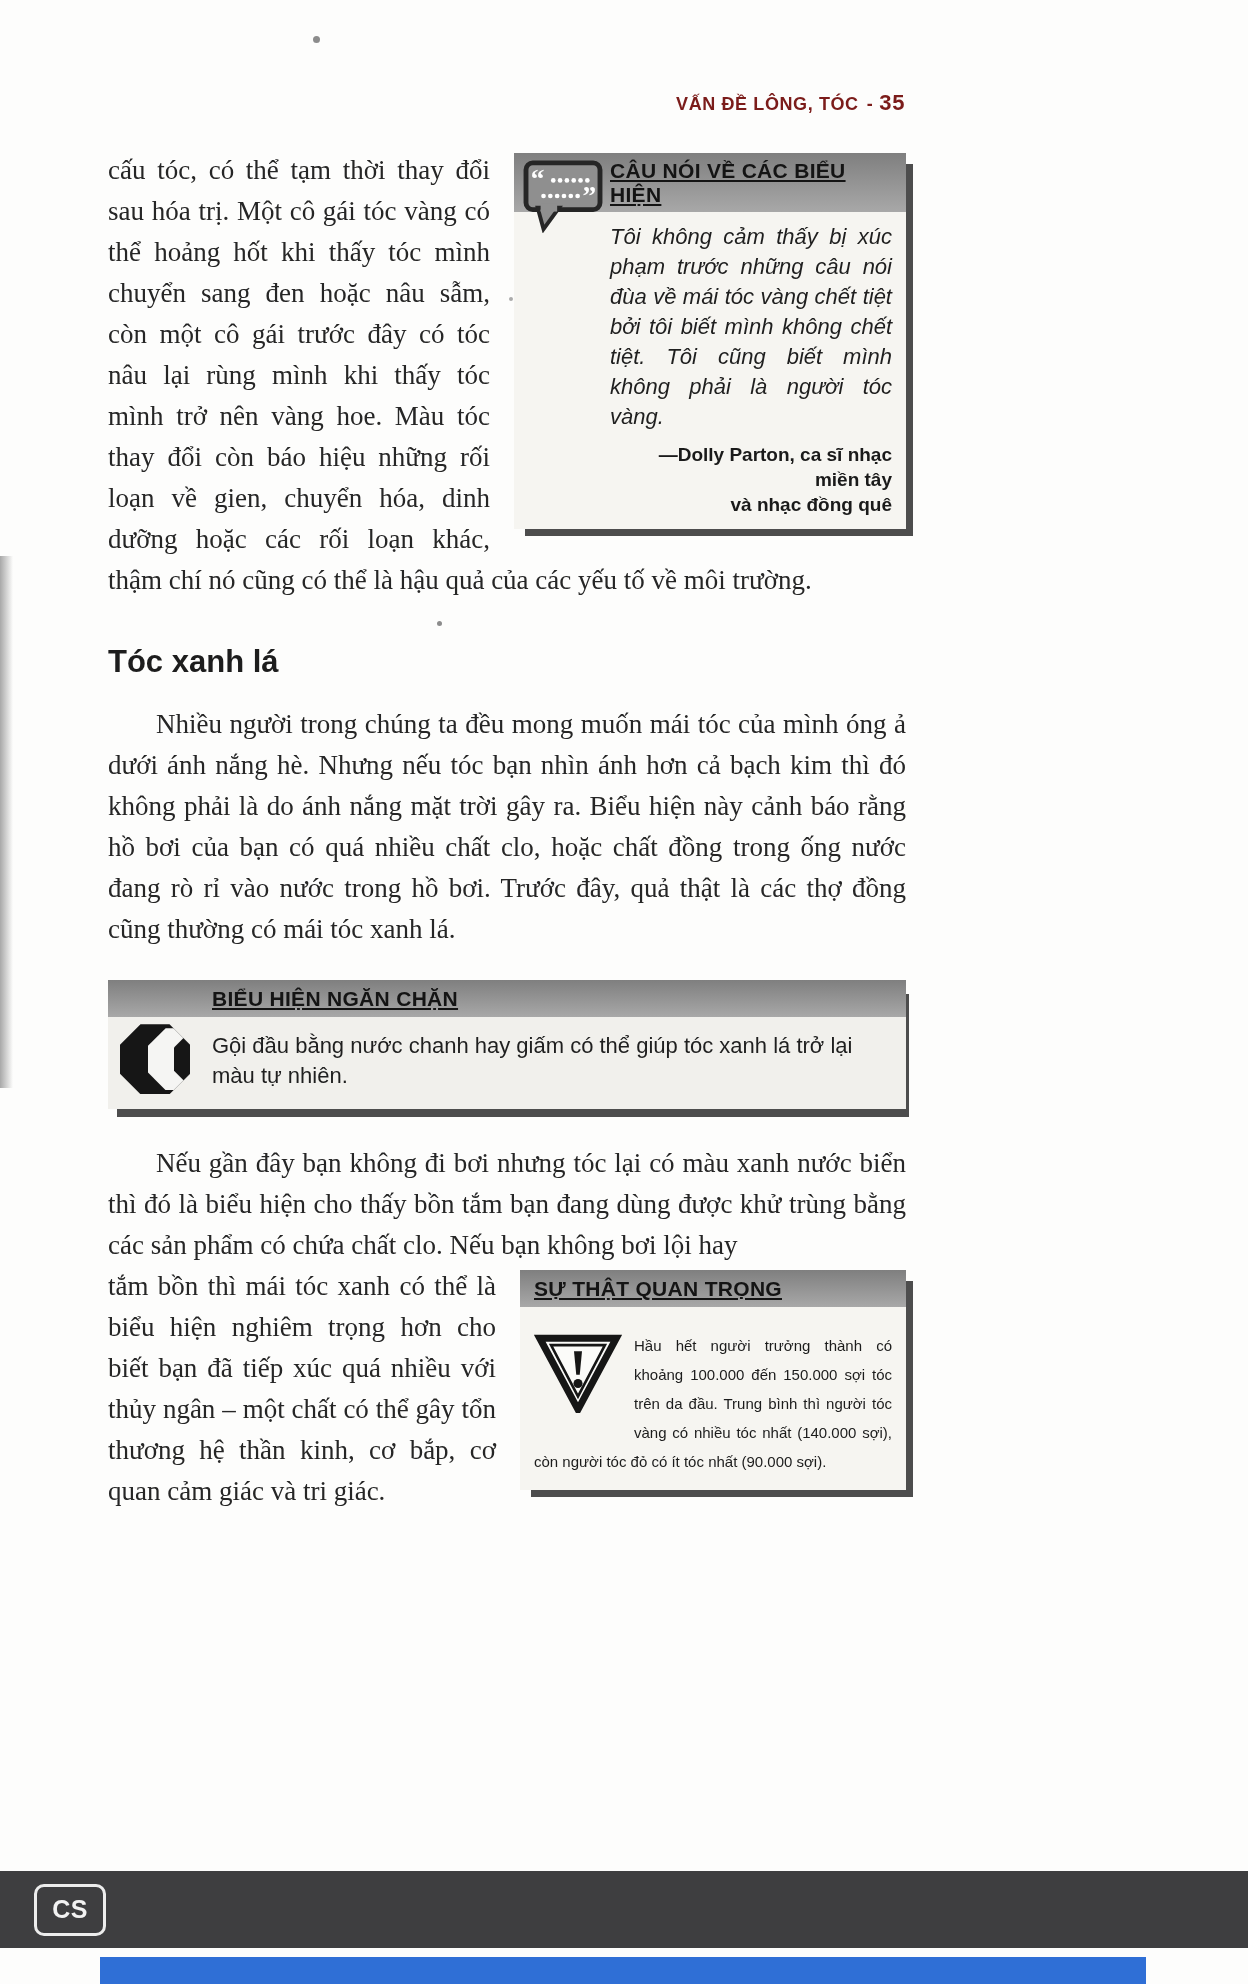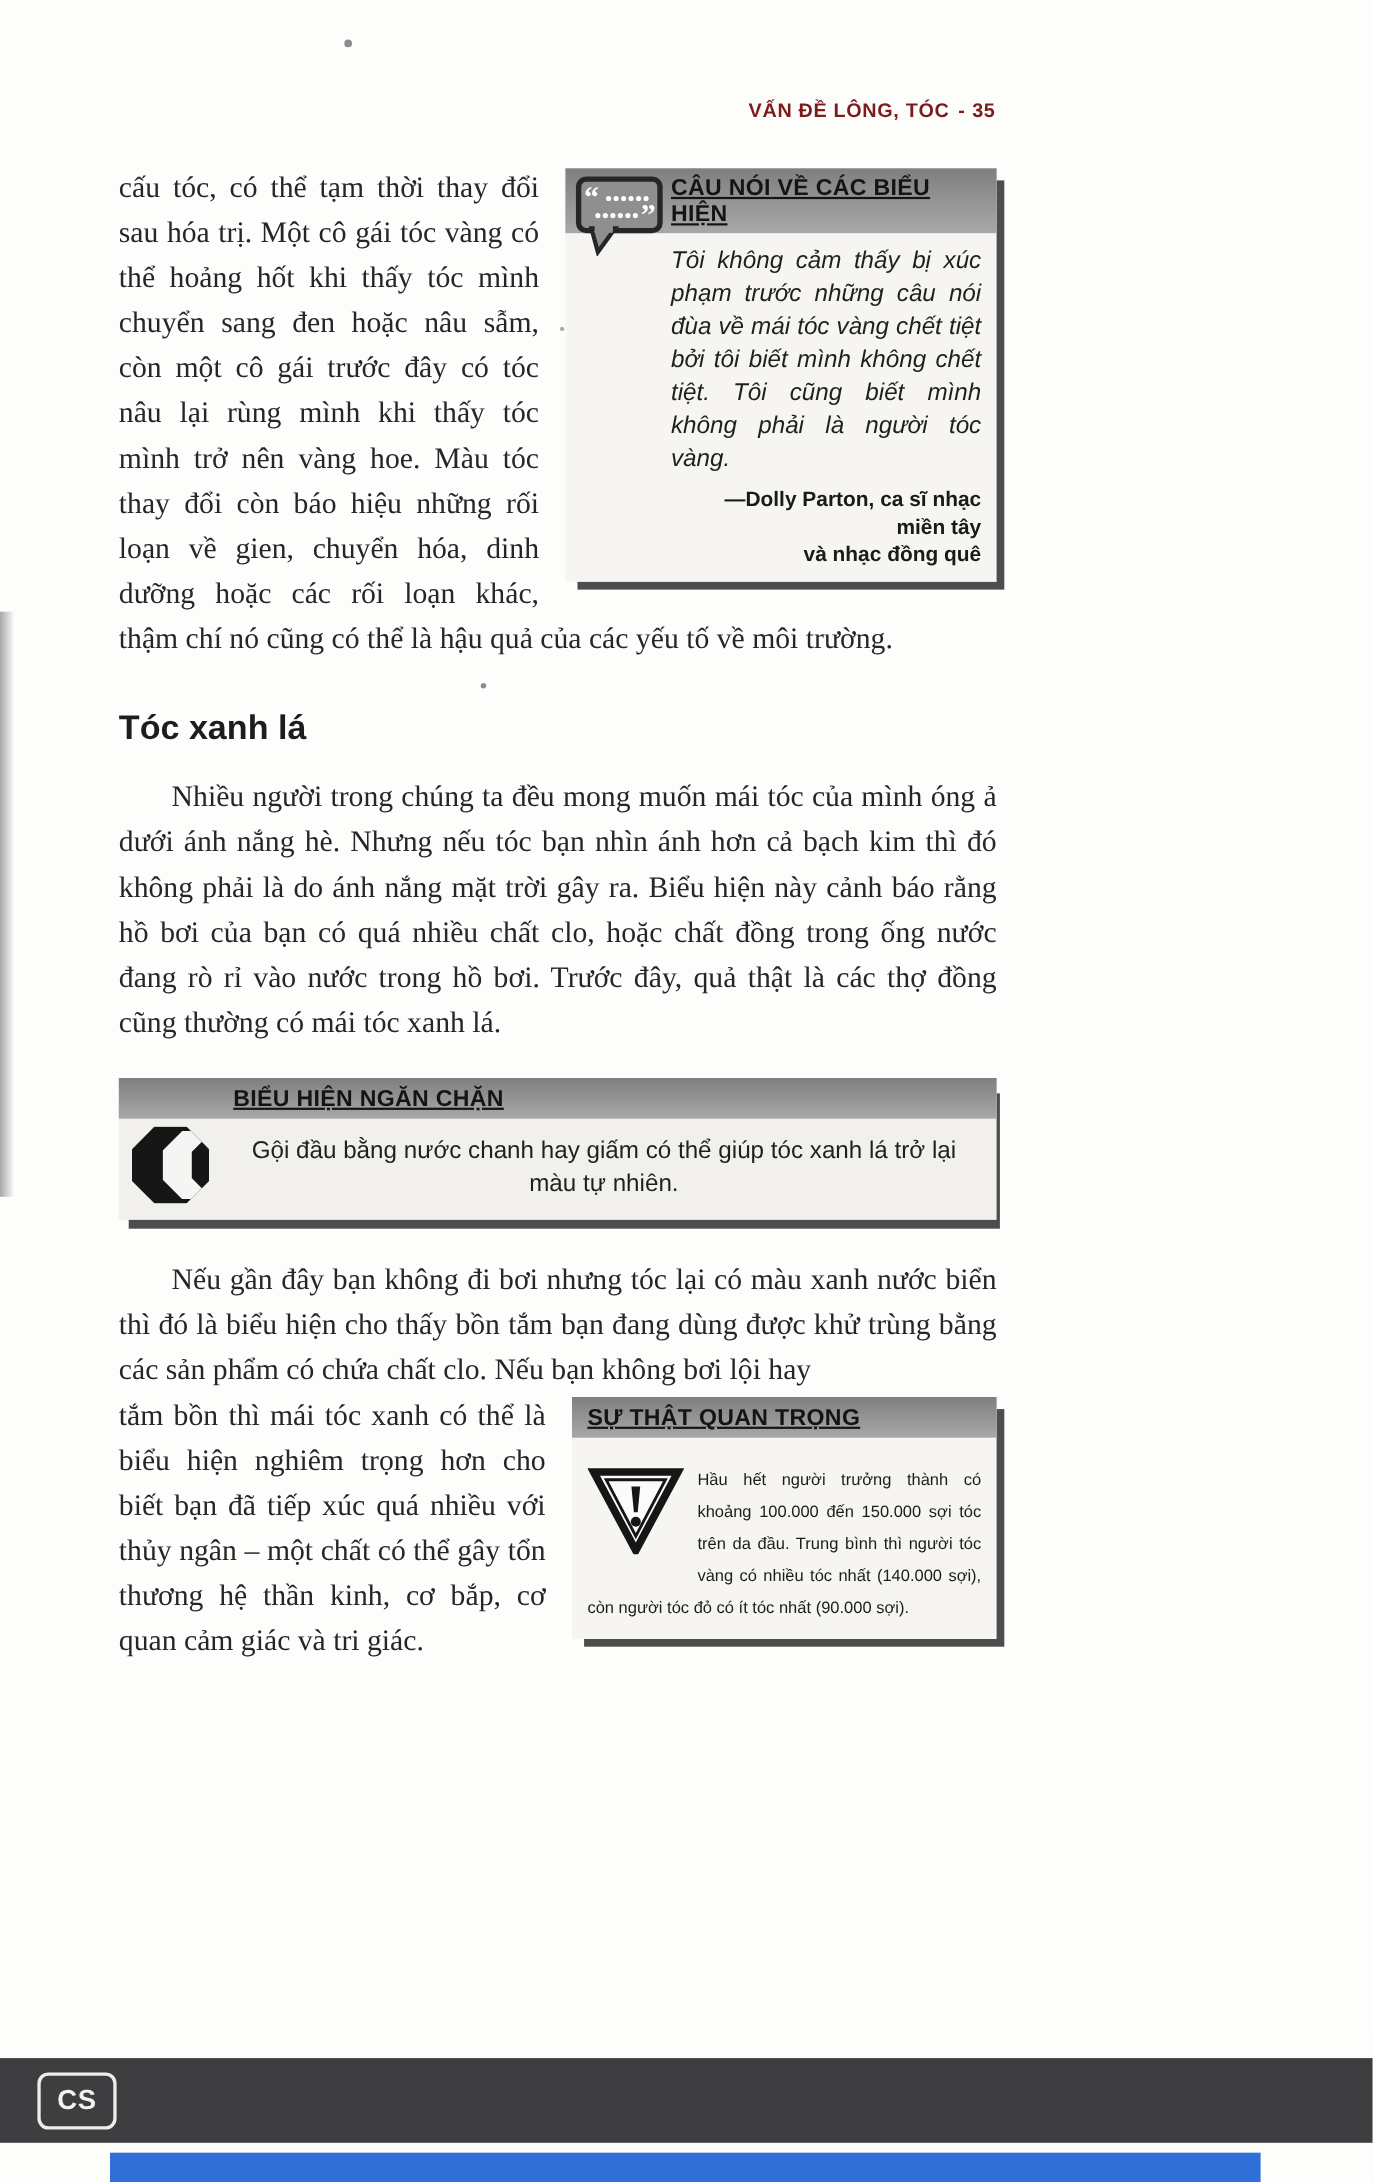--- a/index.html
+++ b/index.html
@@ -7,21 +7,21 @@
     --box_bg:#f6f5f1; --shadow_gray:#4d4d4d; --blue_bar:#2f6fd6; --wm_bg:#3e3e40; --wm_text:#c8c8c8;
   }
   *{margin:0;padding:0;box-sizing:border-box;}
   html,body{background:#e9e9e9;}
   .page{position:relative;width:1248px;height:1984px;background:#fdfdfc;overflow:hidden;
         font-family:"Liberation Serif","DejaVu Serif",serif;color:var(--body_text);}
   .running-header{position:absolute;top:90px;left:108px;width:797px;text-align:right;
         font-family:"Liberation Sans","DejaVu Sans",sans-serif;font-weight:700;
         color:var(--header_maroon);font-size:18px;letter-spacing:.6px;}
   .running-header .sep{margin:0 6px 0 8px;}
-  .running-header .page-num{font-size:18px;}
+  .running-header .page-num{font-size:22px;}
   .content{position:absolute;top:150px;left:108px;width:798px;font-size:27px;line-height:41px;text-align:justify;}
   .body-para{overflow:visible;}
   .indent{text-indent:48px;}
 
   
   .box-header{background:linear-gradient(180deg,var(--bar_from),var(--bar_to));
       color:#141414;font-weight:700;font-size:21px;letter-spacing:.3px;
       padding:7px 12px 6px 14px;line-height:1.15;text-align:left;text-indent:0;
       font-family:"Liberation Sans","DejaVu Sans",sans-serif;text-decoration:underline;}
 
@@ -38,21 +38,21 @@
 
   .section-heading{font-family:"Liberation Sans","DejaVu Sans",sans-serif;font-weight:700;
       font-size:31px;color:#1d1d1d;margin:42px 0 24px;text-align:left;line-height:1.2;}
 
   
   section.stop-box{position:relative;margin:30px 0 34px;background:#f1f0ec;
       box-shadow:6px 11px 0 -3px var(--shadow_gray);
       font-family:"Liberation Sans","DejaVu Sans",sans-serif;}
   .stop-box .box-header{padding-left:104px;}
   .stop-box-body{padding:14px 20px 18px 104px;font-size:22px;line-height:30px;color:#1f1f1f;
-      min-height:82px;text-align:center;text-indent:0;}
+      min-height:82px;text-align:left;text-indent:0;}
   .stop-sign{position:absolute;left:12px;top:44px;width:70px;height:70px;}
   .oct{clip-path:polygon(29.3% 0,70.7% 0,100% 29.3%,100% 70.7%,70.7% 100%,29.3% 100%,0 70.7%,0 29.3%);
       display:flex;align-items:center;justify-content:center;padding-left:47px;}
   .oct-outer{width:70px;height:70px;background:#161616;}
   .oct-mid{width:62px;height:62px;background:#f5f5f3;}
   .oct-inner{width:56px;height:56px;background:#161616;color:#fff;font-weight:700;font-size:16.5px;
       letter-spacing:.5px;font-family:"Liberation Sans","DejaVu Sans",sans-serif;}
 
   
   aside.fact-box{float:right;width:386px;margin:4px 0 12px 24px;background:var(--box_bg);

